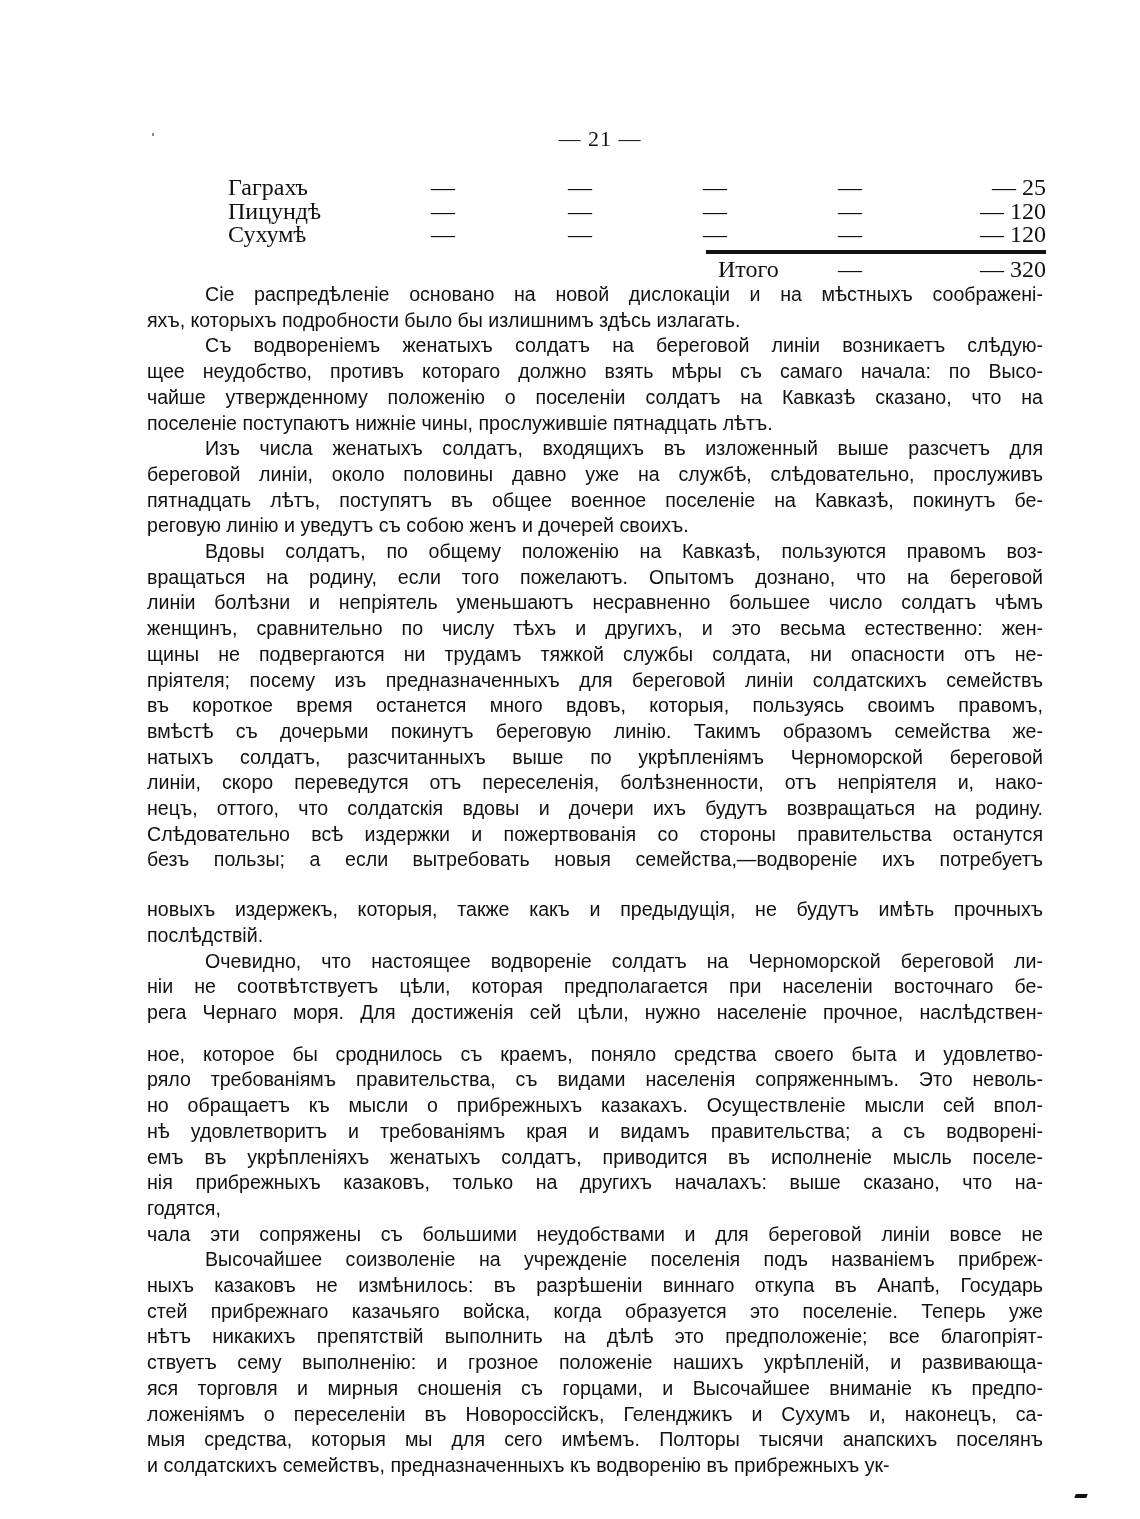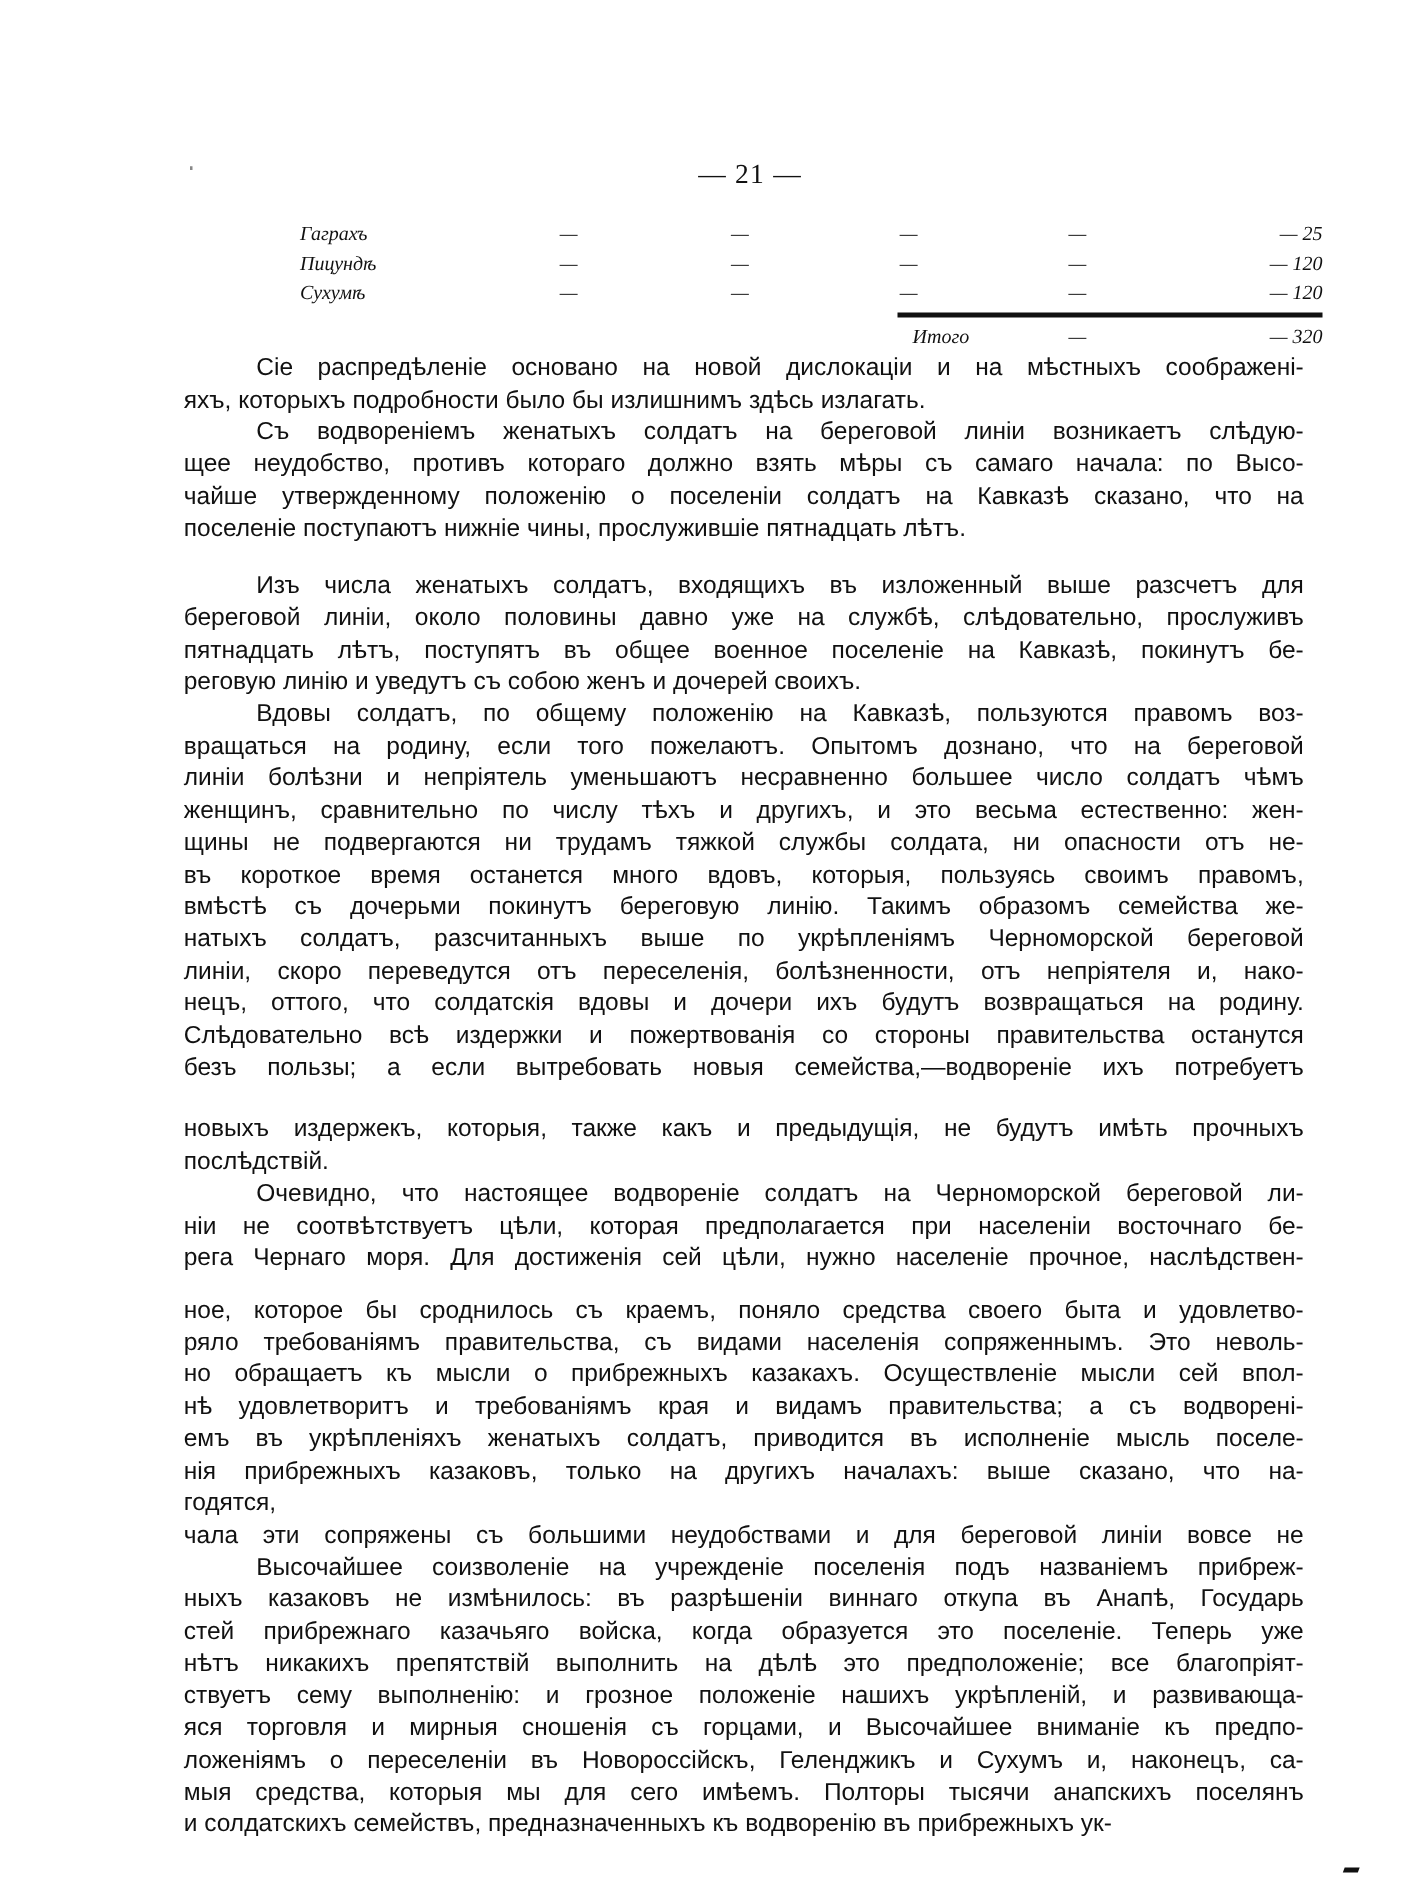--- a/index.html
+++ b/index.html
@@ -6,22 +6,22 @@
     body {
       width: 1140px; height: 1519px; position: relative; overflow: hidden;
       font-family: "Liberation Serif", "DejaVu Serif", serif;
       color: #111111;
     }
     .page-number {
       position: absolute; top: 126px; left: 0; width: 1200px;
       text-align: center; font-size: 22px; letter-spacing: 1px;
     }
     .table {
-      position: absolute; left: 240px; top: 176px; width: 818px;
-      font-size: 16px; line-height: 23.5px; font-style: italic;
+      position: absolute; left: 228px; top: 176px; width: 818px;
+      font-size: 24px; line-height: 23.5px;
     }
     .trow { position: relative; height: 23.5px; }
     .trow .place { position: absolute; left: 0; }
     .trow .d { position: absolute; width: 24px; text-align: center; }
     .trow .d1 { left: 203px; }
     .trow .d2 { left: 340px; }
     .trow .d3 { left: 475px; }
     .trow .d4 { left: 610px; }
     .trow .val { position: absolute; right: 0; text-align: right; }
     .rule {
@@ -94,31 +94,32 @@
       <span class="ln" style="text-indent: 58px;">Сіе распредѣленіе основано на новой дислокаціи и на мѣстныхъ соображені-</span>
       <span class="ln last" style="text-indent: 0px;">яхъ, которыхъ подробности было бы излишнимъ здѣсь излагать.</span>
     </p>
     <p>
       <span class="ln" style="text-indent: 58px;">Съ водвореніемъ женатыхъ солдатъ на береговой линіи возникаетъ слѣдую-</span>
       <span class="ln" style="text-indent: 0px;">щее неудобство, противъ котораго должно взять мѣры съ самаго начала: по Высо-</span>
       <span class="ln" style="text-indent: 0px;">чайше утвержденному положенію о поселеніи солдатъ на Кавказѣ сказано, что на</span>
       <span class="ln last" style="text-indent: 0px;">поселеніе поступаютъ нижніе чины, прослужившіе пятнадцать лѣтъ.</span>
     </p>
     <p>
-      <span class="ln" style="text-indent: 58px; margin-top: 20px;">Изъ числа женатыхъ солдатъ, входящихъ въ изложенный выше разсчетъ для</span>
+      <span class="ln" style="text-indent: 58px;">Изъ числа женатыхъ солдатъ, входящихъ въ изложенный выше разсчетъ для</span>
       <span class="ln" style="text-indent: 0px;">береговой линіи, около половины давно уже на службѣ, слѣдовательно, прослуживъ</span>
       <span class="ln" style="text-indent: 0px;">пятнадцать лѣтъ, поступятъ въ общее военное поселеніе на Кавказѣ, покинутъ бе-</span>
       <span class="ln last" style="text-indent: 0px;">реговую линію и уведутъ съ собою женъ и дочерей своихъ.</span>
     </p>
     <p>
       <span class="ln" style="text-indent: 58px;">Вдовы солдатъ, по общему положенію на Кавказѣ, пользуются правомъ воз-</span>
       <span class="ln" style="text-indent: 0px;">вращаться на родину, если того пожелаютъ. Опытомъ дознано, что на береговой</span>
       <span class="ln" style="text-indent: 0px;">линіи болѣзни и непріятель уменьшаютъ несравненно большее число солдатъ чѣмъ</span>
       <span class="ln" style="text-indent: 0px;">женщинъ, сравнительно по числу тѣхъ и другихъ, и это весьма естественно: жен-</span>
       <span class="ln" style="text-indent: 0px;">щины не подвергаются ни трудамъ тяжкой службы солдата, ни опасности отъ не-</span>
+      <span class="ln" style="text-indent: 0px;">пріятеля; посему изъ предназначенныхъ для береговой линіи солдатскихъ семействъ</span>
       <span class="ln" style="text-indent: 0px;">въ короткое время останется много вдовъ, которыя, пользуясь своимъ правомъ,</span>
       <span class="ln" style="text-indent: 0px;">вмѣстѣ съ дочерьми покинутъ береговую линію. Такимъ образомъ семейства же-</span>
       <span class="ln" style="text-indent: 0px;">натыхъ солдатъ, разсчитанныхъ выше по укрѣпленіямъ Черноморской береговой</span>
       <span class="ln" style="text-indent: 0px;">линіи, скоро переведутся отъ переселенія, болѣзненности, отъ непріятеля и, нако-</span>
       <span class="ln" style="text-indent: 0px;">нецъ, оттого, что солдатскія вдовы и дочери ихъ будутъ возвращаться на родину.</span>
       <span class="ln" style="text-indent: 0px;">Слѣдовательно всѣ издержки и пожертвованія со стороны правительства останутся</span>
       <span class="ln" style="text-indent: 0px;">безъ пользы; а если вытребовать новыя семейства,—водвореніе ихъ потребуетъ</span>
       <span class="ln" style="text-indent: 0px; margin-top: 24px;">новыхъ издержекъ, которыя, также какъ и предыдущія, не будутъ имѣть прочныхъ</span>
       <span class="ln last" style="text-indent: 0px;">послѣдствій.</span>
     </p>

